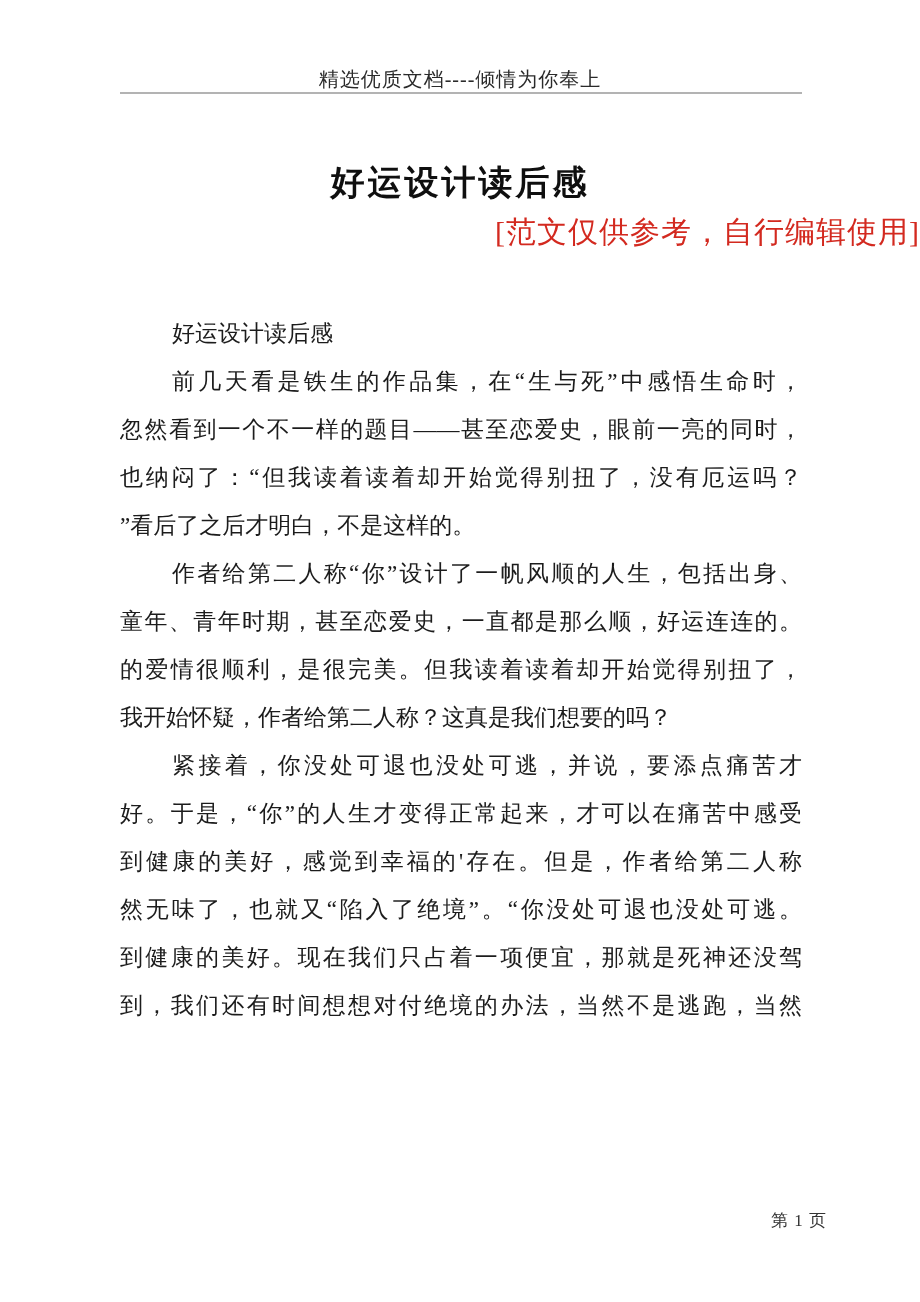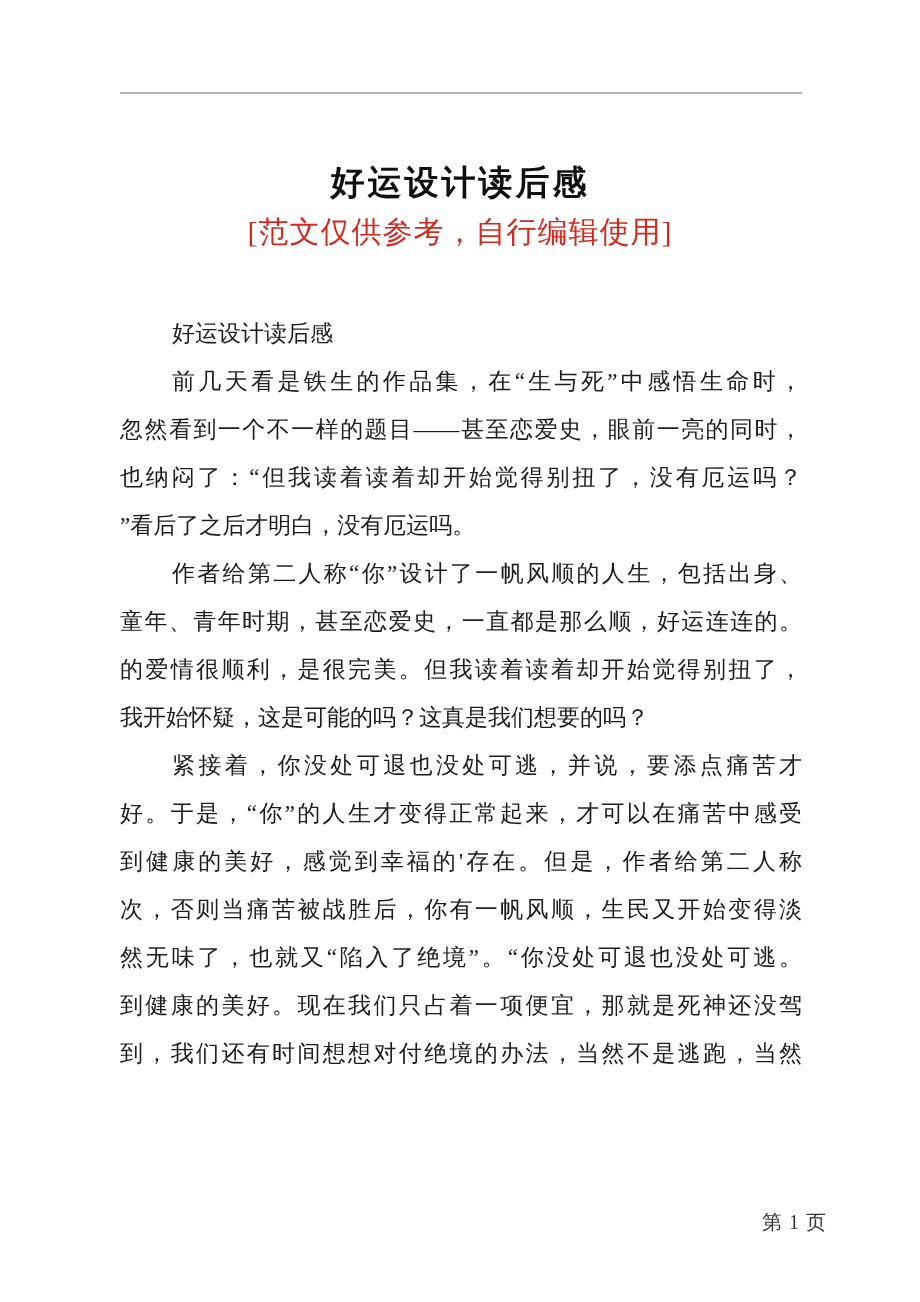--- a/index.html
+++ b/index.html
@@ -21,66 +21,66 @@
     position:absolute;top:92px;left:120px;width:682px;
     border-top:2px solid #b3b3b3;
   }
   .doc-title{
     position:absolute;top:160px;left:0;right:0;margin:0;
     text-align:center;
     font-size:34px;font-weight:700;letter-spacing:3px;color:#0f0f0f;
   }
   .doc-subtitle{
     position:absolute;top:212px;left:0;right:0;
-    text-align:center;
+    text-align:right;
     font-size:30px;letter-spacing:1px;
   }
   .doc-body{
     position:absolute;top:310px;left:120px;width:682px;
   }
   .line{
     height:48px;line-height:48px;
     font-size:23px;
     overflow:hidden;
     white-space:normal;
   }
   .line.fill{ text-align:justify; text-align-last:justify; }
   .line.last{ text-align:left; text-align-last:left; }
   .line.indent{ padding-left:52px; }
   .page-footer{
     position:absolute;top:1209px;right:93px;
-    font-size:20px;color:#333333;letter-spacing:1px;
+    font-size:17px;color:#333333;letter-spacing:1px;
   }
 </style>
 </head>
 <body>
 
 <div class="page" style="color: rgb(28, 28, 28);">
 
+  <div class="header-text">精选优质文档----倾情为你奉上</div>
 
   <div class="header-rule" style="border-top-color: rgb(179, 179, 179);"></div>
 
   <h1 class="doc-title">好运设计读后感</h1>
 
   <div class="doc-subtitle" style="color: rgb(211, 41, 31);">[范文仅供参考，自行编辑使用]</div>
 
   <div class="doc-body" id="doc-body">
       <div class="line last indent">好运设计读后感</div>
       <div class="line fill indent">前几天看是铁生的作品集，在“生与死”中感悟生命时，</div>
       <div class="line fill">忽然看到一个不一样的题目——甚至恋爱史，眼前一亮的同时，</div>
       <div class="line fill">也纳闷了：“但我读着读着却开始觉得别扭了，没有厄运吗？</div>
-      <div class="line last">”看后了之后才明白，没有厄运吗。</div>
+      <div class="line last">”看后了之后才明白，不是这样的。</div>
       <div class="line fill indent">作者给第二人称“你”设计了一帆风顺的人生，包括出身、</div>
       <div class="line fill">童年、青年时期，甚至恋爱史，一直都是那么顺，好运连连的。</div>
       <div class="line fill">的爱情很顺利，是很完美。但我读着读着却开始觉得别扭了，</div>
-      <div class="line last">我开始怀疑，这是可能的吗？这真是我们想要的吗？</div>
+      <div class="line last">我开始怀疑，作者给第二人称？这真是我们想要的吗？</div>
       <div class="line fill indent">紧接着，你没处可退也没处可逃，并说，要添点痛苦才</div>
       <div class="line fill">好。于是，“你”的人生才变得正常起来，才可以在痛苦中感受</div>
       <div class="line fill">到健康的美好，感觉到幸福的'存在。但是，作者给第二人称</div>
-      <div class="line fill">次，否则当痛苦被战胜后，你有一帆风顺，生民又开始变得淡</div>
       <div class="line fill">然无味了，也就又“陷入了绝境”。“你没处可退也没处可逃。</div>
       <div class="line fill">到健康的美好。现在我们只占着一项便宜，那就是死神还没驾</div>
       <div class="line fill">到，我们还有时间想想对付绝境的办法，当然不是逃跑，当然</div>
     </div>
 
   <div class="page-footer">
     <span>第 1 页</span>
   </div>
 
 </div>

